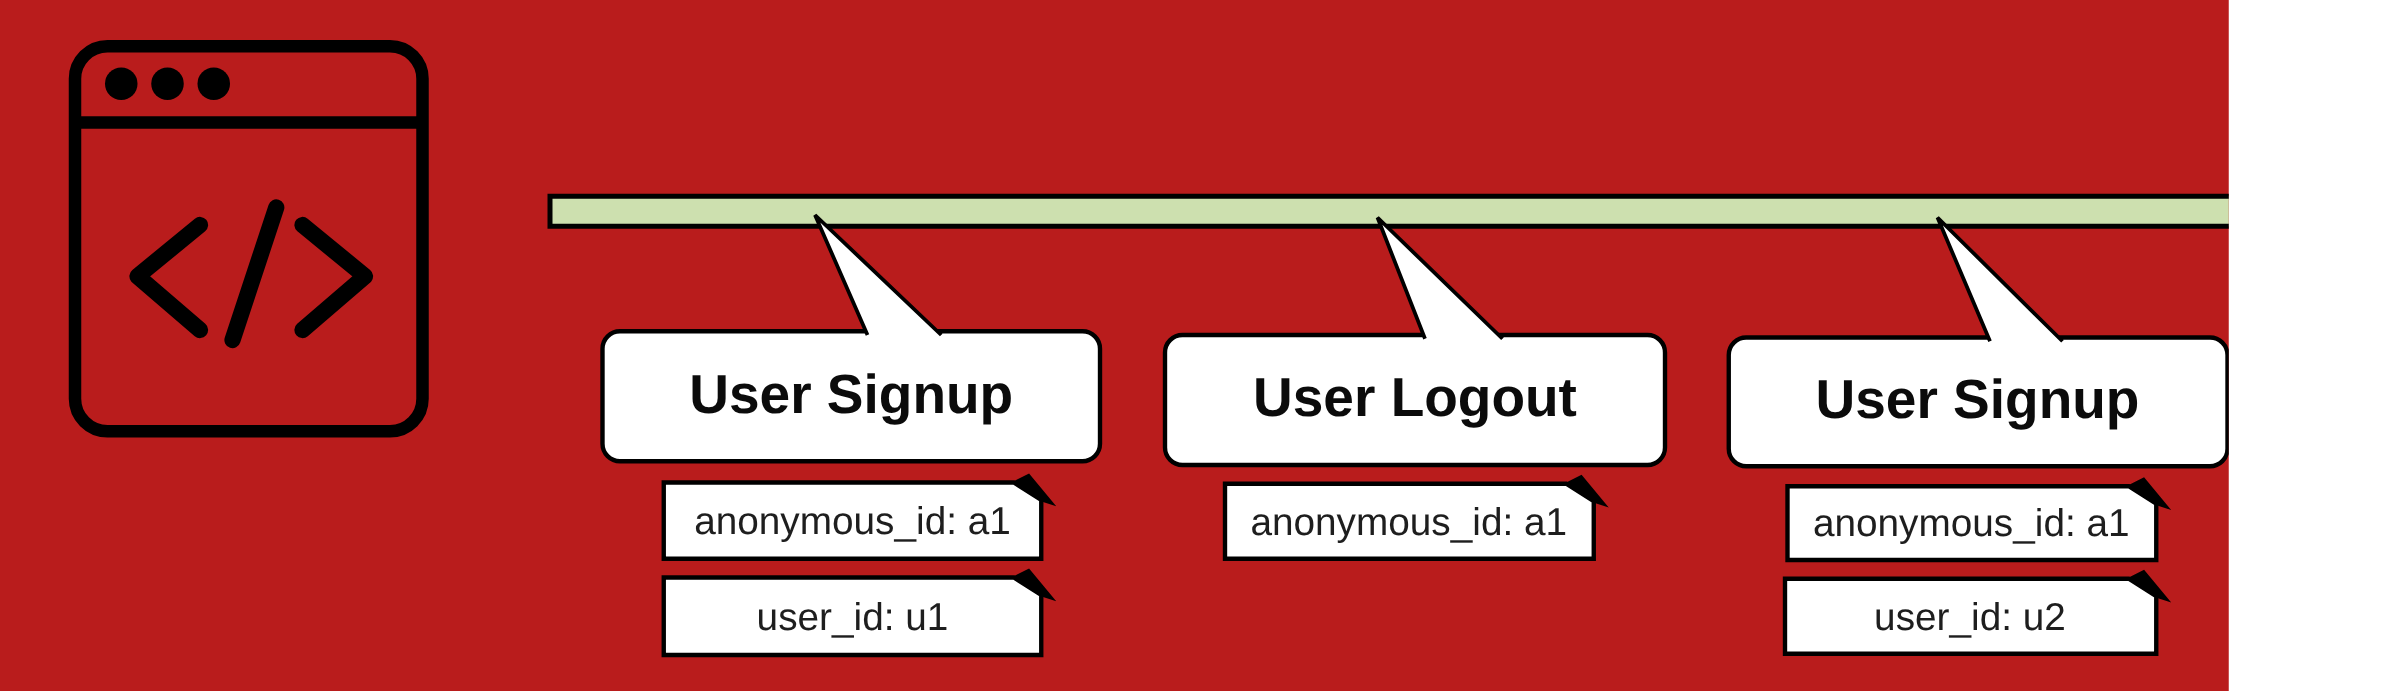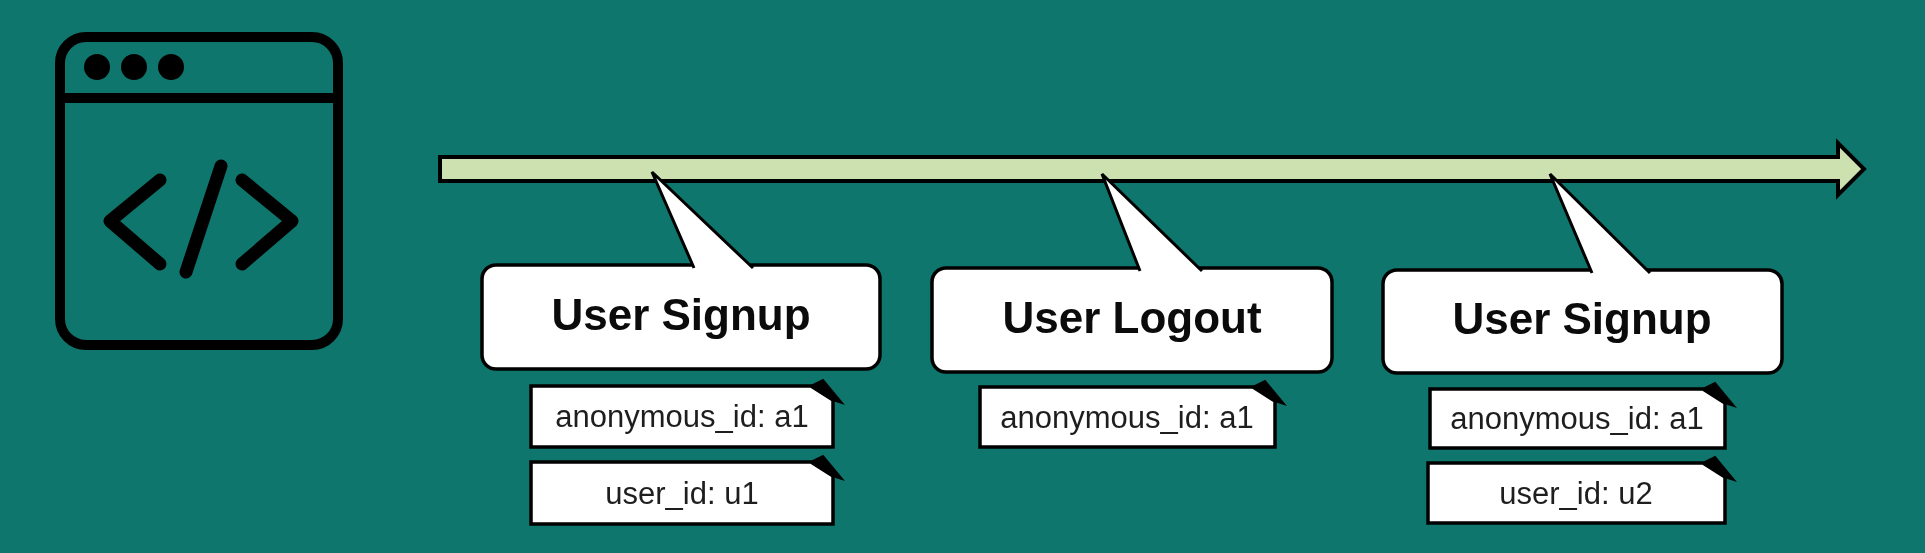--- a/index.html
+++ b/index.html
@@ -2,23 +2,23 @@
 <html><head>
 <meta charset="utf-8">
 <style>
   html, body {
     margin: 0;
     padding: 0;
     background: #ffffff;
   }
   .canvas {
     position: relative;
-    width: 1925px;
+    width: 1783px;
     height: 553px;
-    background: #0f766e;
+    background: #b91c1c;
     overflow: hidden;
   }
   svg.scene {
     display: block;
     width: 1925px;
     height: 553px;
   }
   .event-title {
     font-family: "Liberation Sans", sans-serif;
     font-weight: 700;

